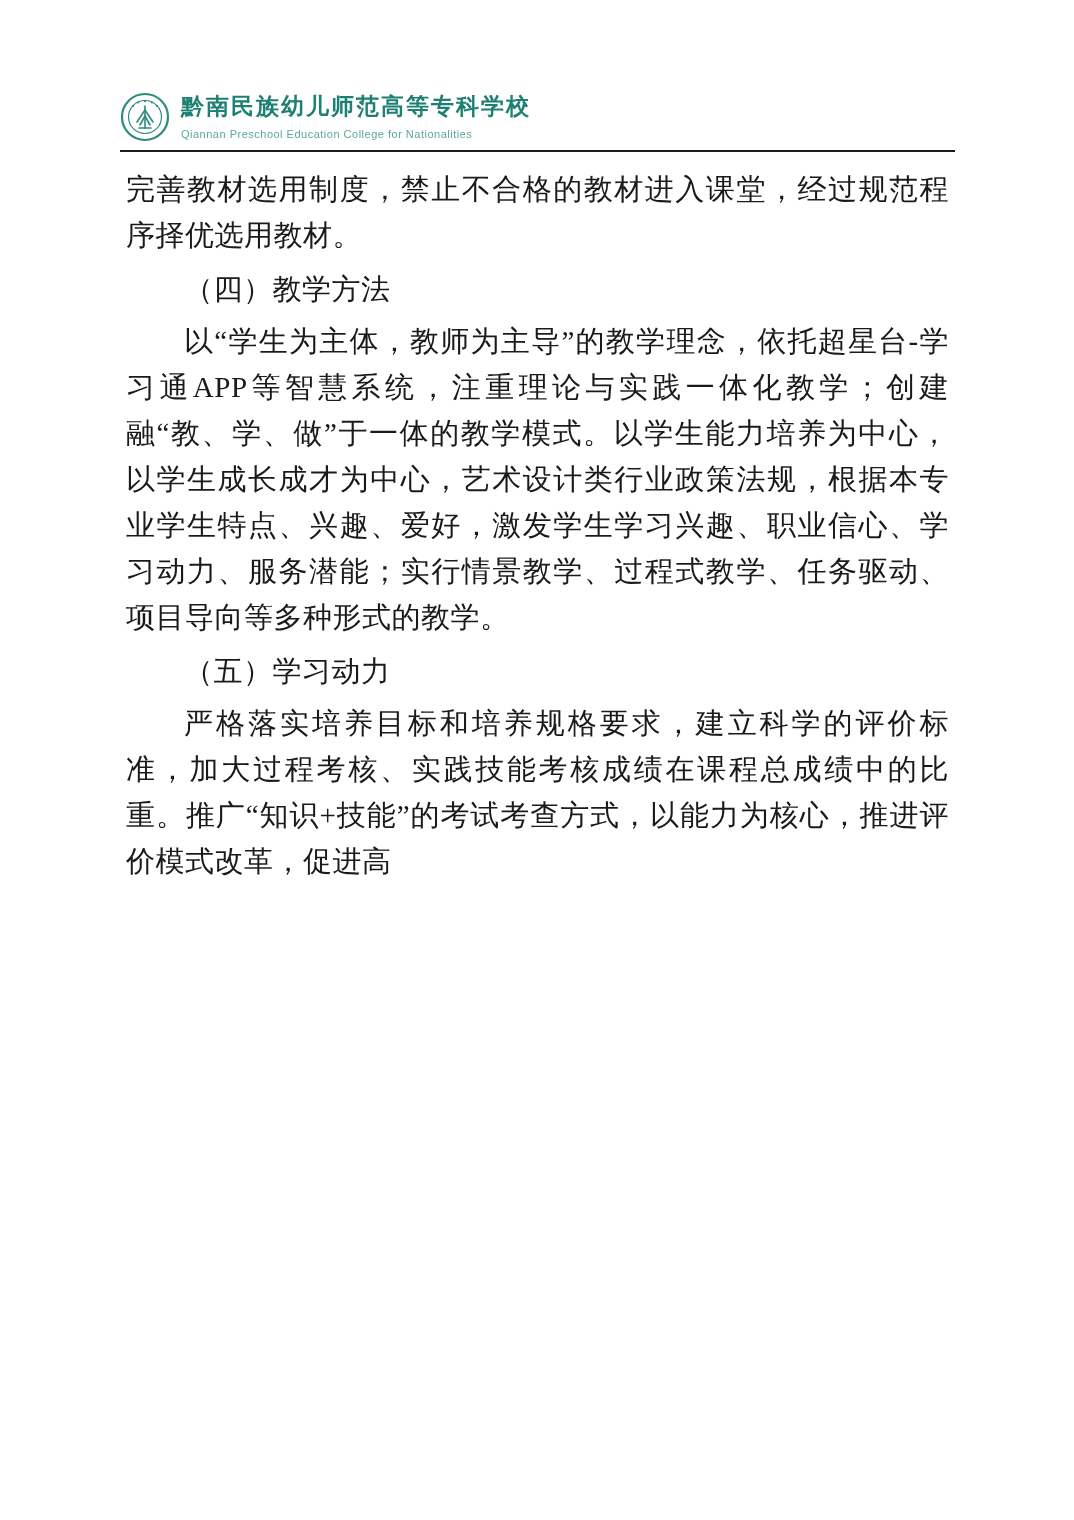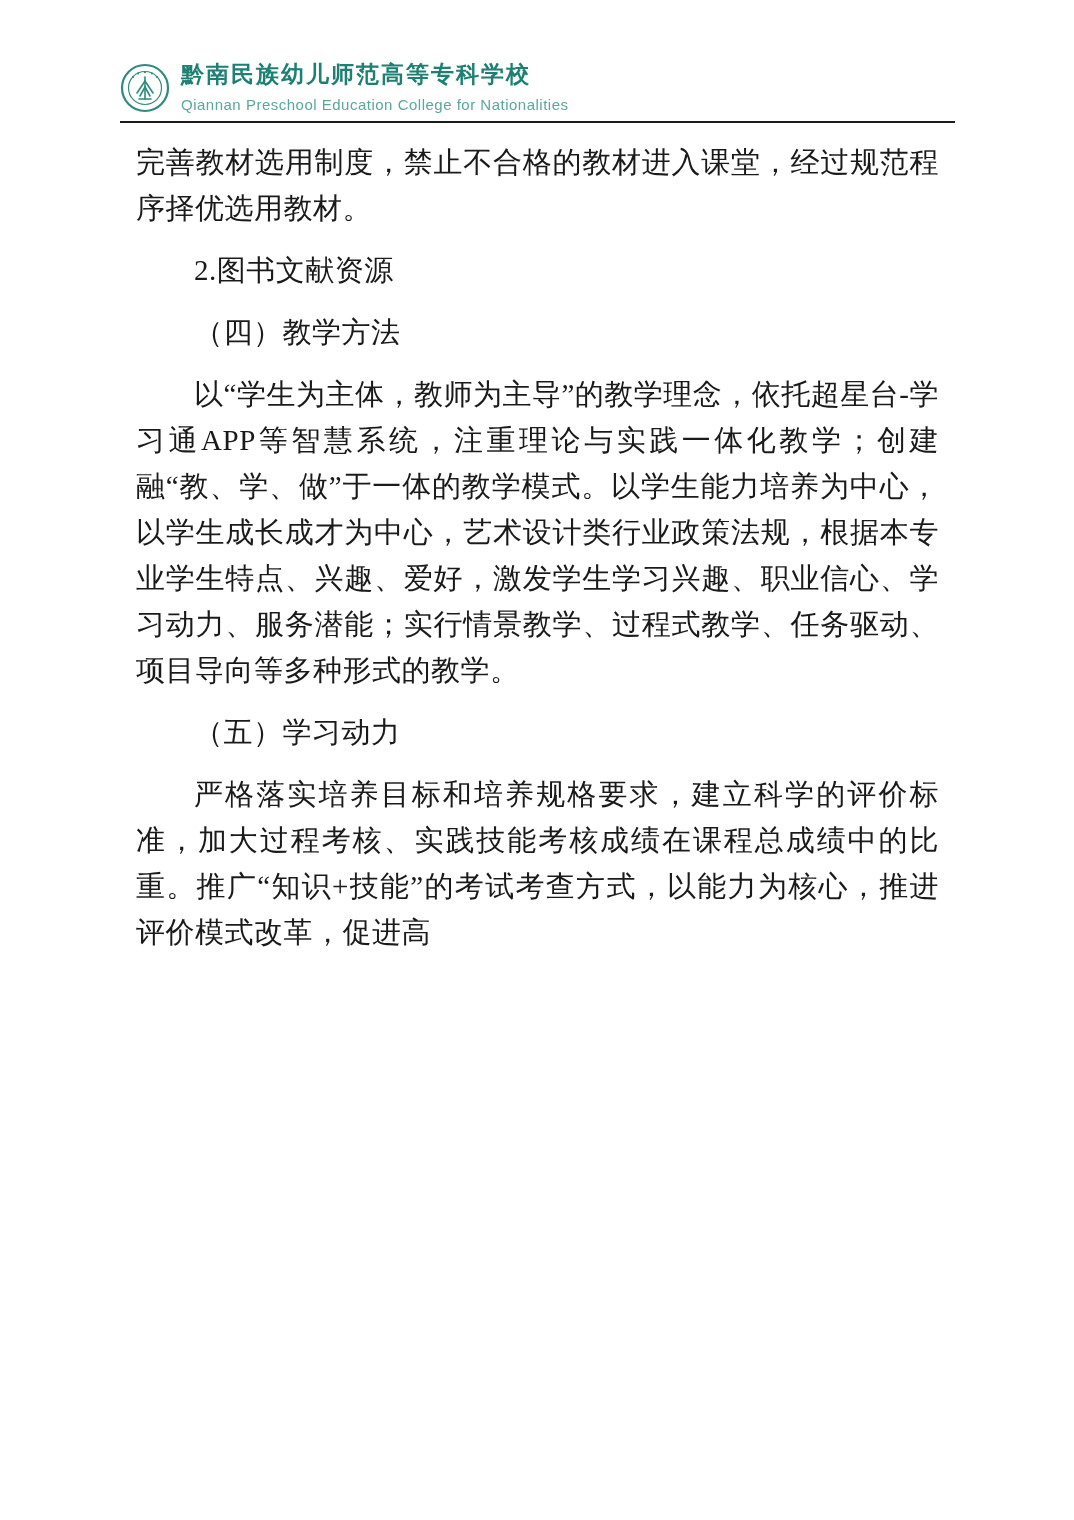--- a/index.html
+++ b/index.html
@@ -3,21 +3,21 @@
 <meta charset="utf-8">
 <style>
   html, body { margin: 0; padding: 0; background: #ffffff; }
   .page {
     position: relative;
     width: 1074px;
     height: 1520px;
     margin: 0 auto;
     background: #ffffff;
     box-sizing: border-box;
-    padding: 62px 119px 0 120px;
+    padding: 92px 119px 0 120px;
     font-family: "Liberation Serif", serif;
     overflow: hidden;
   }
   
   .doc-header {
     border-bottom: 2px solid #1c1c1c;
     padding-bottom: 8px;
   }
   .logo-row {
     display: flex;
@@ -32,36 +32,36 @@
   .logo-text { display: flex; flex-direction: column; }
   .school-name-zh {
     font-size: 23px;
     font-weight: bold;
     color: #1e8073;
     letter-spacing: 2px;
     line-height: 1.1;
     font-family: "Liberation Serif", serif;
   }
   .school-name-en {
-    font-size: 15px;
+    font-size: 11px;
     color: #5aa79c;
     letter-spacing: 0.5px;
     margin-top: 9px;
     font-family: "Liberation Sans", sans-serif;
   }
   
   .doc-body {
     margin-top: 14px;
     font-size: 29px;
     line-height: 46px;
     color: #1a1a1a;
     text-align: justify;
     letter-spacing: 0.5px;
   }
-  .doc-body p { margin: 16px; text-indent: 2em; }
+  .doc-body p { margin: 6px; text-indent: 2em; }
   .doc-body p.continuation { text-indent: 0; }
   .doc-body p.section-heading {
     font-weight: normal;
     margin-top: 8px;
     margin-bottom: 2px;
   }
 </style>
 </head>
 <body>
 
@@ -90,20 +90,19 @@
       </svg>
       <div class="logo-text">
         <div class="school-name-zh">黔南民族幼儿师范高等专科学校</div>
         <div class="school-name-en">Qiannan Preschool Education College for Nationalities</div>
       </div>
     </div>
   </header>
 
   <main class="doc-body">
     <p class="continuation">完善教材选用制度，禁止不合格的教材进入课堂，经过规范程序择优选用教材。</p>
-    <p class="numbered-subheading">2.图书文献资源</p>
     <p class="section-heading">（四）教学方法</p>
     <p class="body-paragraph">以“学生为主体，教师为主导”的教学理念，依托超星台-学习通APP等智慧系统，注重理论与实践一体化教学；创建融“教、学、做”于一体的教学模式。以学生能力培养为中心，以学生成长成才为中心，艺术设计类行业政策法规，根据本专业学生特点、兴趣、爱好，激发学生学习兴趣、职业信心、学习动力、服务潜能；实行情景教学、过程式教学、任务驱动、项目导向等多种形式的教学。</p>
     <p class="section-heading">（五）学习动力</p>
     <p class="body-paragraph">严格落实培养目标和培养规格要求，建立科学的评价标准，加大过程考核、实践技能考核成绩在课程总成绩中的比重。推广“知识+技能”的考试考查方式，以能力为核心，推进评价模式改革，促进高</p>
   </main>
 
 </div>
 
 </body></html>

